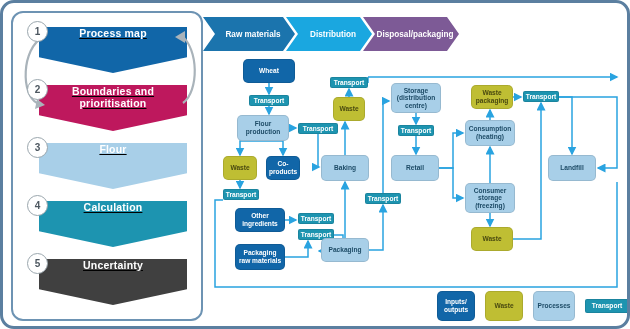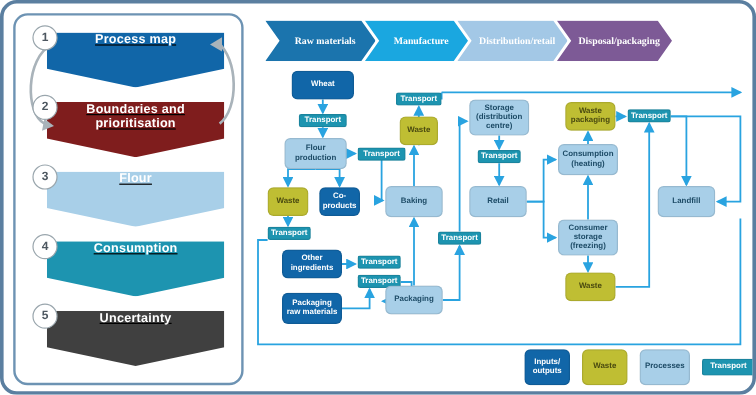--- a/index.html
+++ b/index.html
@@ -18,21 +18,21 @@
              display:flex;justify-content:center;text-decoration:underline;}
   .step-label{color:#ffffff;font-weight:bold;font-size:10.5px;text-align:center;
               line-height:12px;letter-spacing:.2px;padding-bottom:7px;}
   .step-num{position:absolute;left:14px;top:-6px;width:19px;height:19px;border-radius:50%;
             border:1.6px solid #9aa6ad;background:#fff;color:#4d5760;font-size:10px;
             font-weight:bold;display:flex;align-items:center;justify-content:center;z-index:4;}
 
   #loop-arrows{position:absolute;left:0;top:16px;width:192px;height:92px;z-index:1;}
 
   
-  #chev-strip{position:absolute;left:218px;top:14px;height:44px;display:flex;font-family:Liberation Serif, serif;}
+  #chev-strip{position:absolute;left:200px;top:14px;height:44px;display:flex;}
   .chev{position:relative;height:34px;display:flex;align-items:center;justify-content:center;
         margin-right:-9px;
         clip-path:polygon(0 0, calc(100% - 12px) 0, 100% 50%, calc(100% - 12px) 100%, 0 100%, 12px 50%);}
   .chev:first-child{clip-path:polygon(0 0, calc(100% - 12px) 0, 100% 50%, calc(100% - 12px) 100%, 0 100%, 12px 50%);}
   .chev span{color:#fff;font-size:8.2px;font-weight:bold;white-space:nowrap;padding-left:8px;}
 
   
   #flow{position:absolute;left:210px;top:52px;width:414px;height:272px;}
   #flow svg{position:absolute;left:0;top:0;}
 
@@ -74,57 +74,54 @@
     </svg>
 
     <div class="step-row" style="top:14px">
       <div class="step-chev" style="background:#1166a8">
         <div class="step-label">Process map</div>
       </div>
       <div class="step-num">1</div>
     </div>
 
     <div class="step-row" style="top:72px">
-      <div class="step-chev" style="background:#7f1d1d">
+      <div class="step-chev" style="background:#be185d">
         <div class="step-label">Boundaries and prioritisation</div>
       </div>
       <div class="step-num">2</div>
     </div>
 
     <div class="step-row" style="top:130px">
       <div class="step-chev" style="background:#a8cfe8">
         <div class="step-label">Flour</div>
       </div>
       <div class="step-num">3</div>
     </div>
 
     <div class="step-row" style="top:188px">
       <div class="step-chev" style="background:#1d94b0">
-        <div class="step-label">Consumption</div>
+        <div class="step-label">Calculation</div>
       </div>
       <div class="step-num">4</div>
     </div>
 
     <div class="step-row" style="top:246px">
       <div class="step-chev" style="background:#404040">
         <div class="step-label">Uncertainty</div>
       </div>
       <div class="step-num">5</div>
     </div>
   </div>
 
   <div id="chev-strip">
     <div class="chev" style="background:#1b74ad;width:92px">
       <span>Raw materials</span>
       </div>
     <div class="chev" style="background:#1aa7e0;width:86px">
-      <span>Manufacture</span>
-      </div>
-    <div class="chev" style="background:#a3c8e6;width:92px">
-      <span>Distribution/retail</span>
+      <span>Distribution</span>
       </div>
     <div class="chev" style="background:#7d5a96;width:96px">
       <span>Disposal/packaging</span>
       </div>
   </div>
 
   <div id="flow">
     <svg width="414" height="272" viewBox="0 0 414 272">
       <defs>
         <marker id="ah" markerWidth="6" markerHeight="6" refX="5" refY="3" orient="auto">

